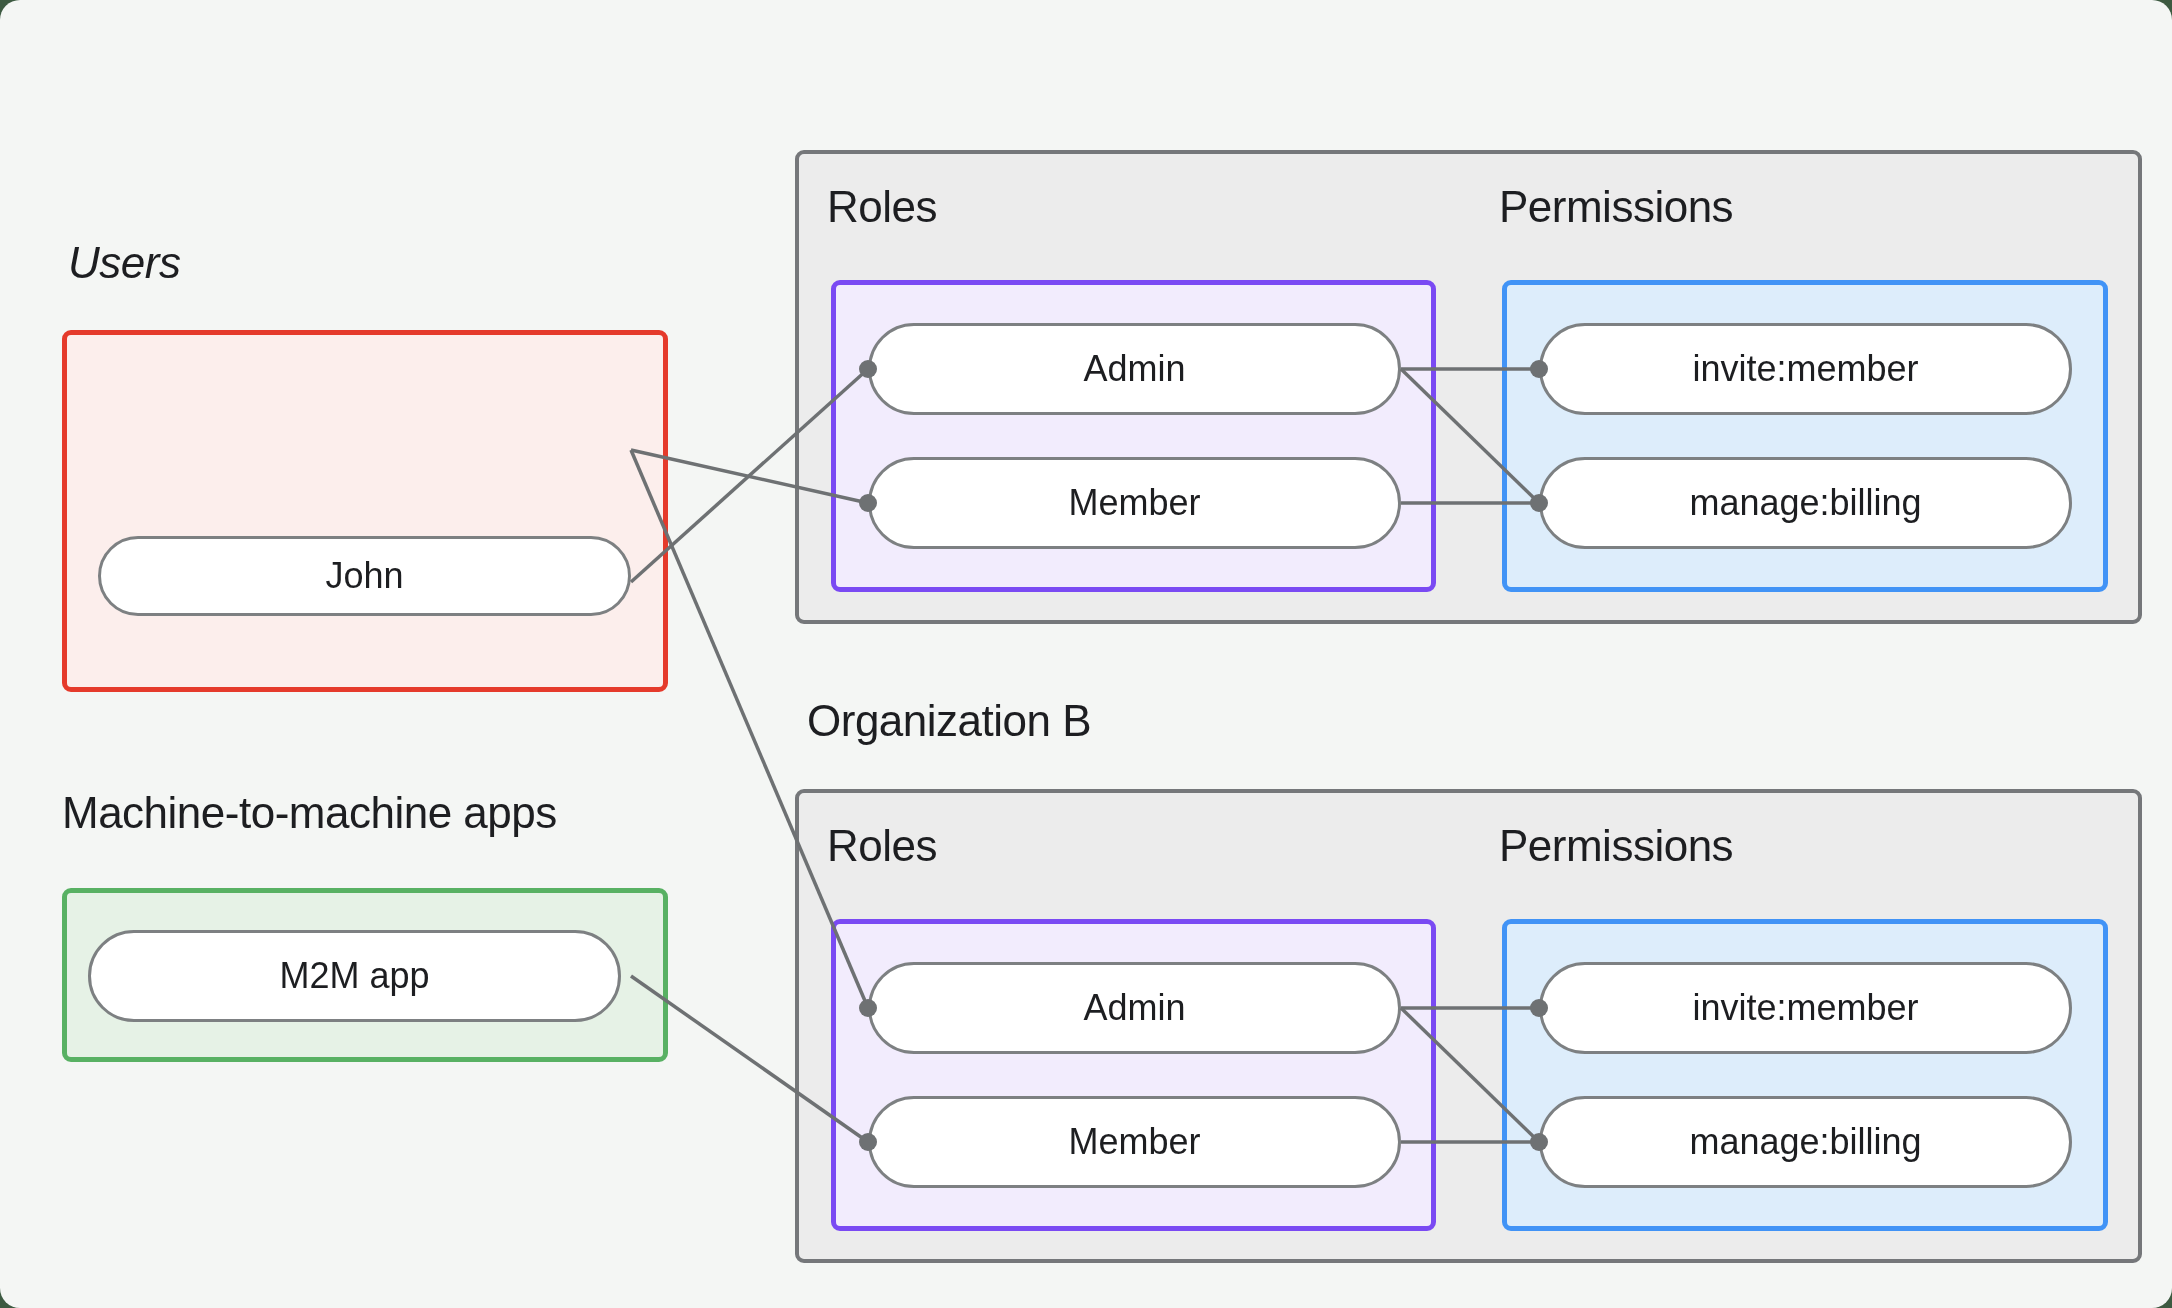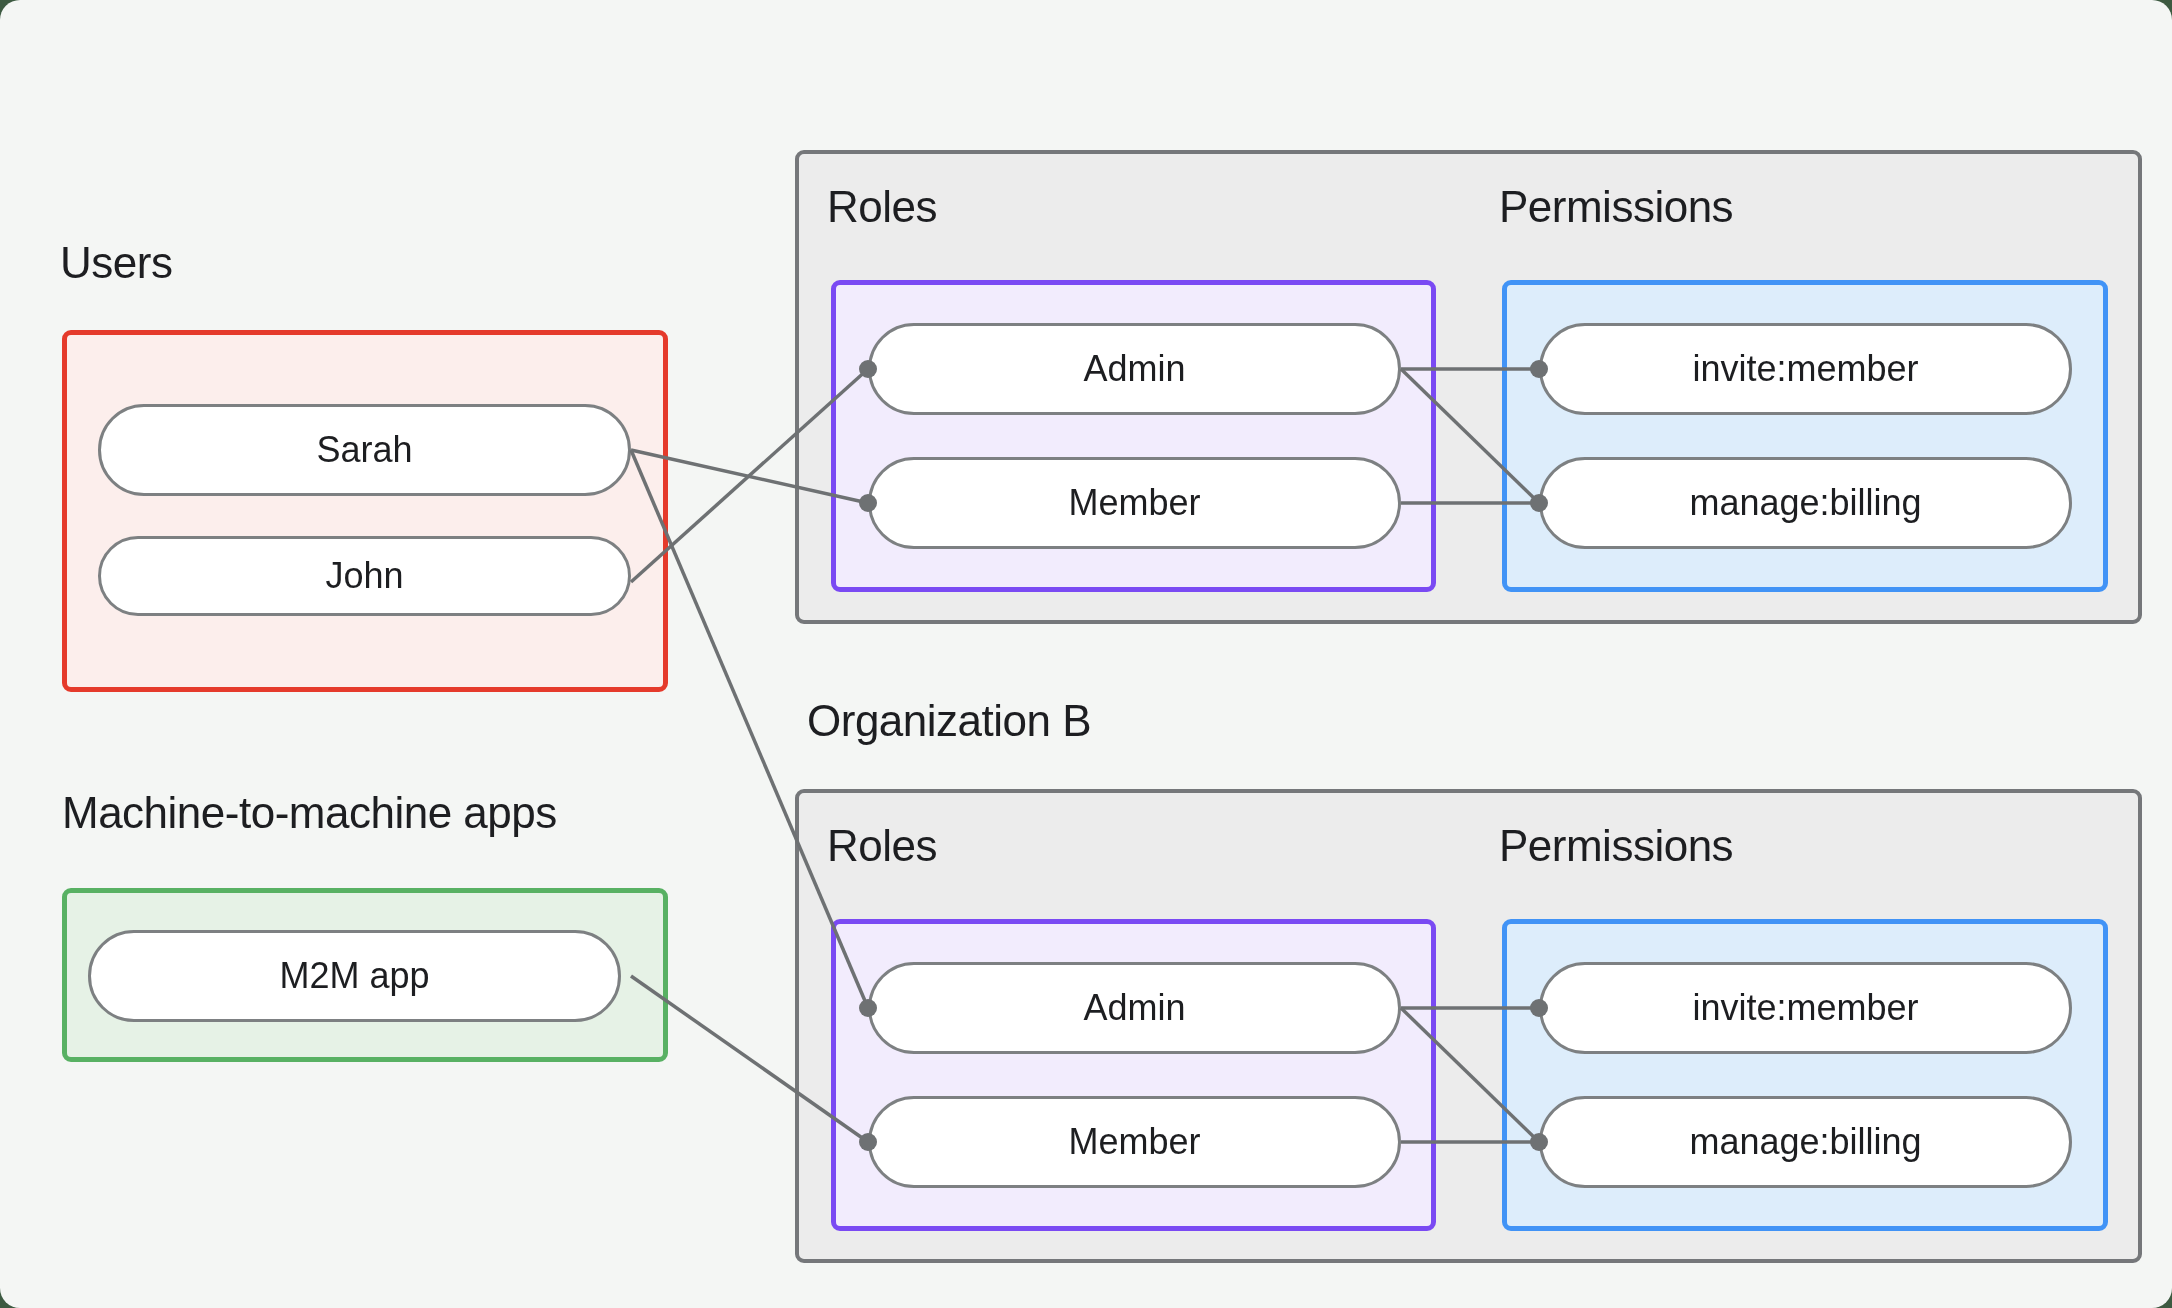--- a/index.html
+++ b/index.html
@@ -39,23 +39,22 @@
     display:flex;align-items:center;justify-content:center;
     color:var(--text);font-size:36px;font-weight:500;white-space:nowrap;
   }
   #wires{position:absolute;left:0;top:0;pointer-events:none;}
 </style>
 </head>
 <body>
 
 <div id="canvas">
 
-  <div class="section-label" style="left:60px;top:238px;">Users</div>
+  <div class="section-label" style="left:68px;top:238px;font-style:italic;">Users</div>
   <div class="group-box users-box" style="left:62px;top:330px;width:606px;height:362px;"></div>
-  <div class="pill" style="left:98px;top:404px;width:533px;height:92px;">Sarah</div>
   <div class="pill" style="left:98px;top:536px;width:533px;height:80px;">John</div>
 
   <div class="section-label" style="left:62px;top:788px;">Machine-to-machine apps</div>
   <div class="group-box m2m-box" style="left:62px;top:888px;width:606px;height:174px;"></div>
   <div class="pill" style="left:88px;top:930px;width:533px;height:92px;">M2M app</div>
 
   <div class="group-box org-box" style="left:795px;top:150px;width:1347px;height:474px;"></div>
   <div class="section-label" style="left:827px;top:182px;">Roles</div>
   <div class="group-box roles-box" style="left:831px;top:280px;width:605px;height:312px;"></div>
   <div class="pill" style="left:868px;top:323px;width:533px;height:92px;">Admin</div>

